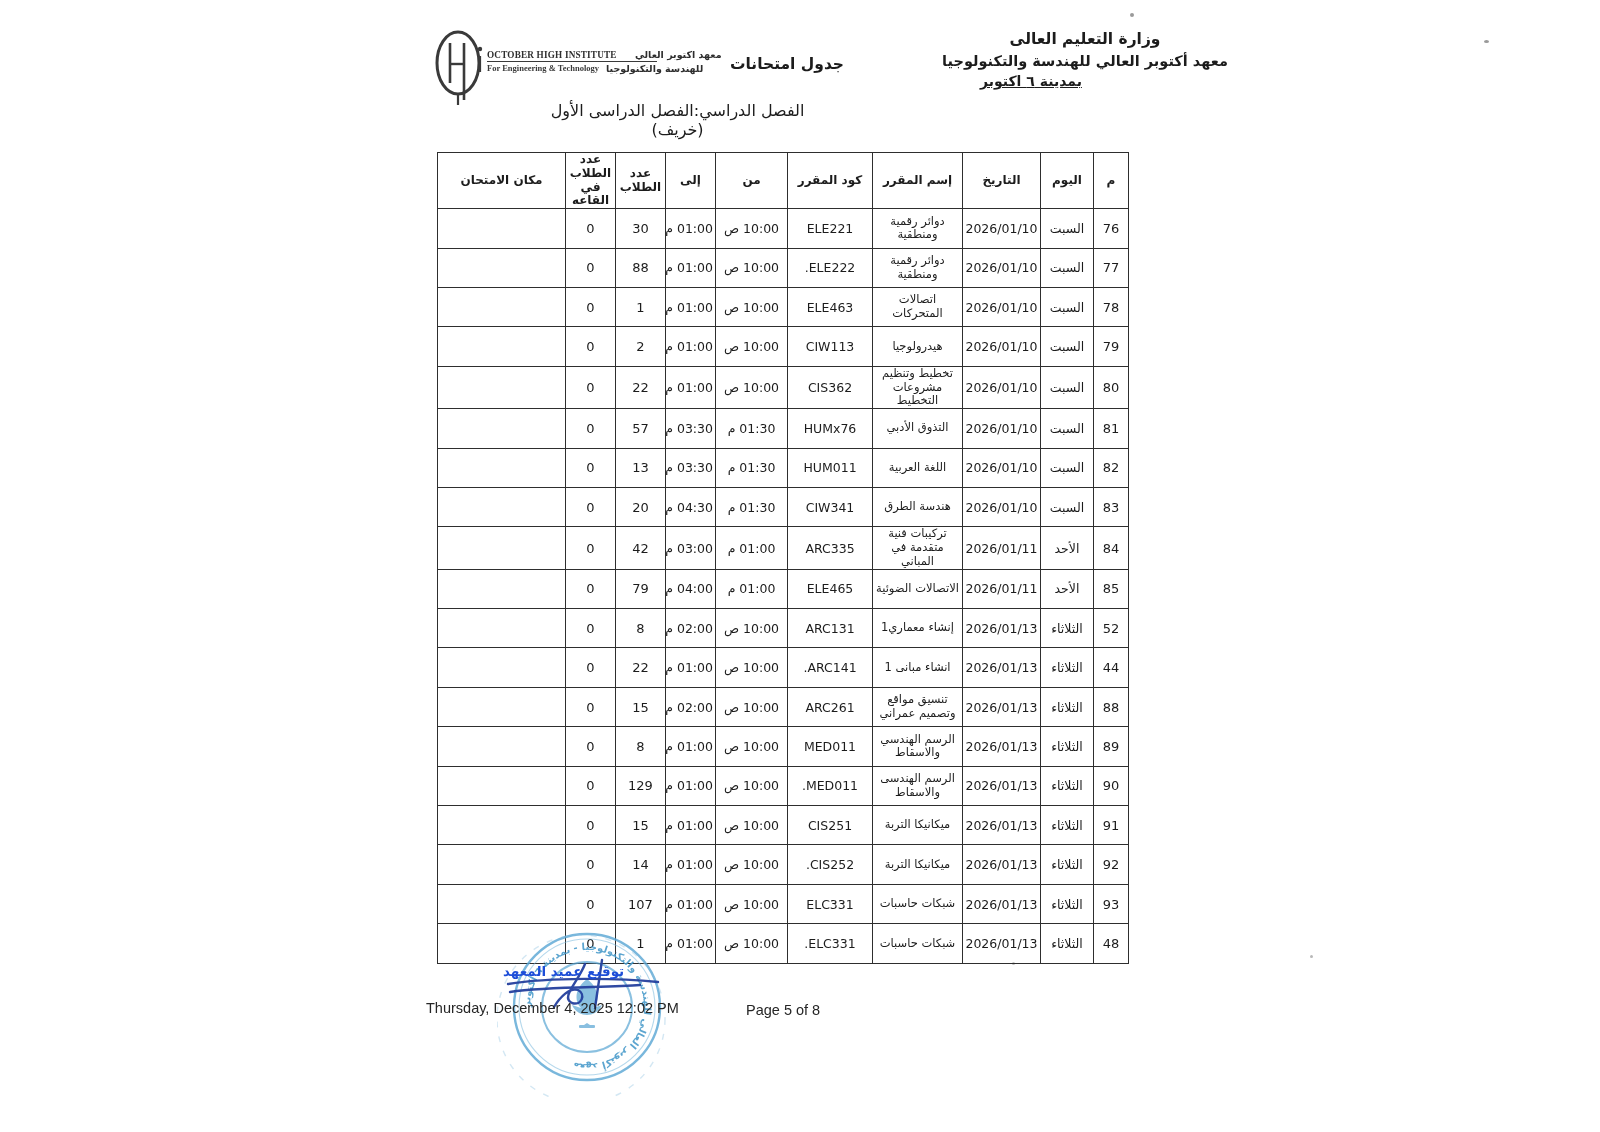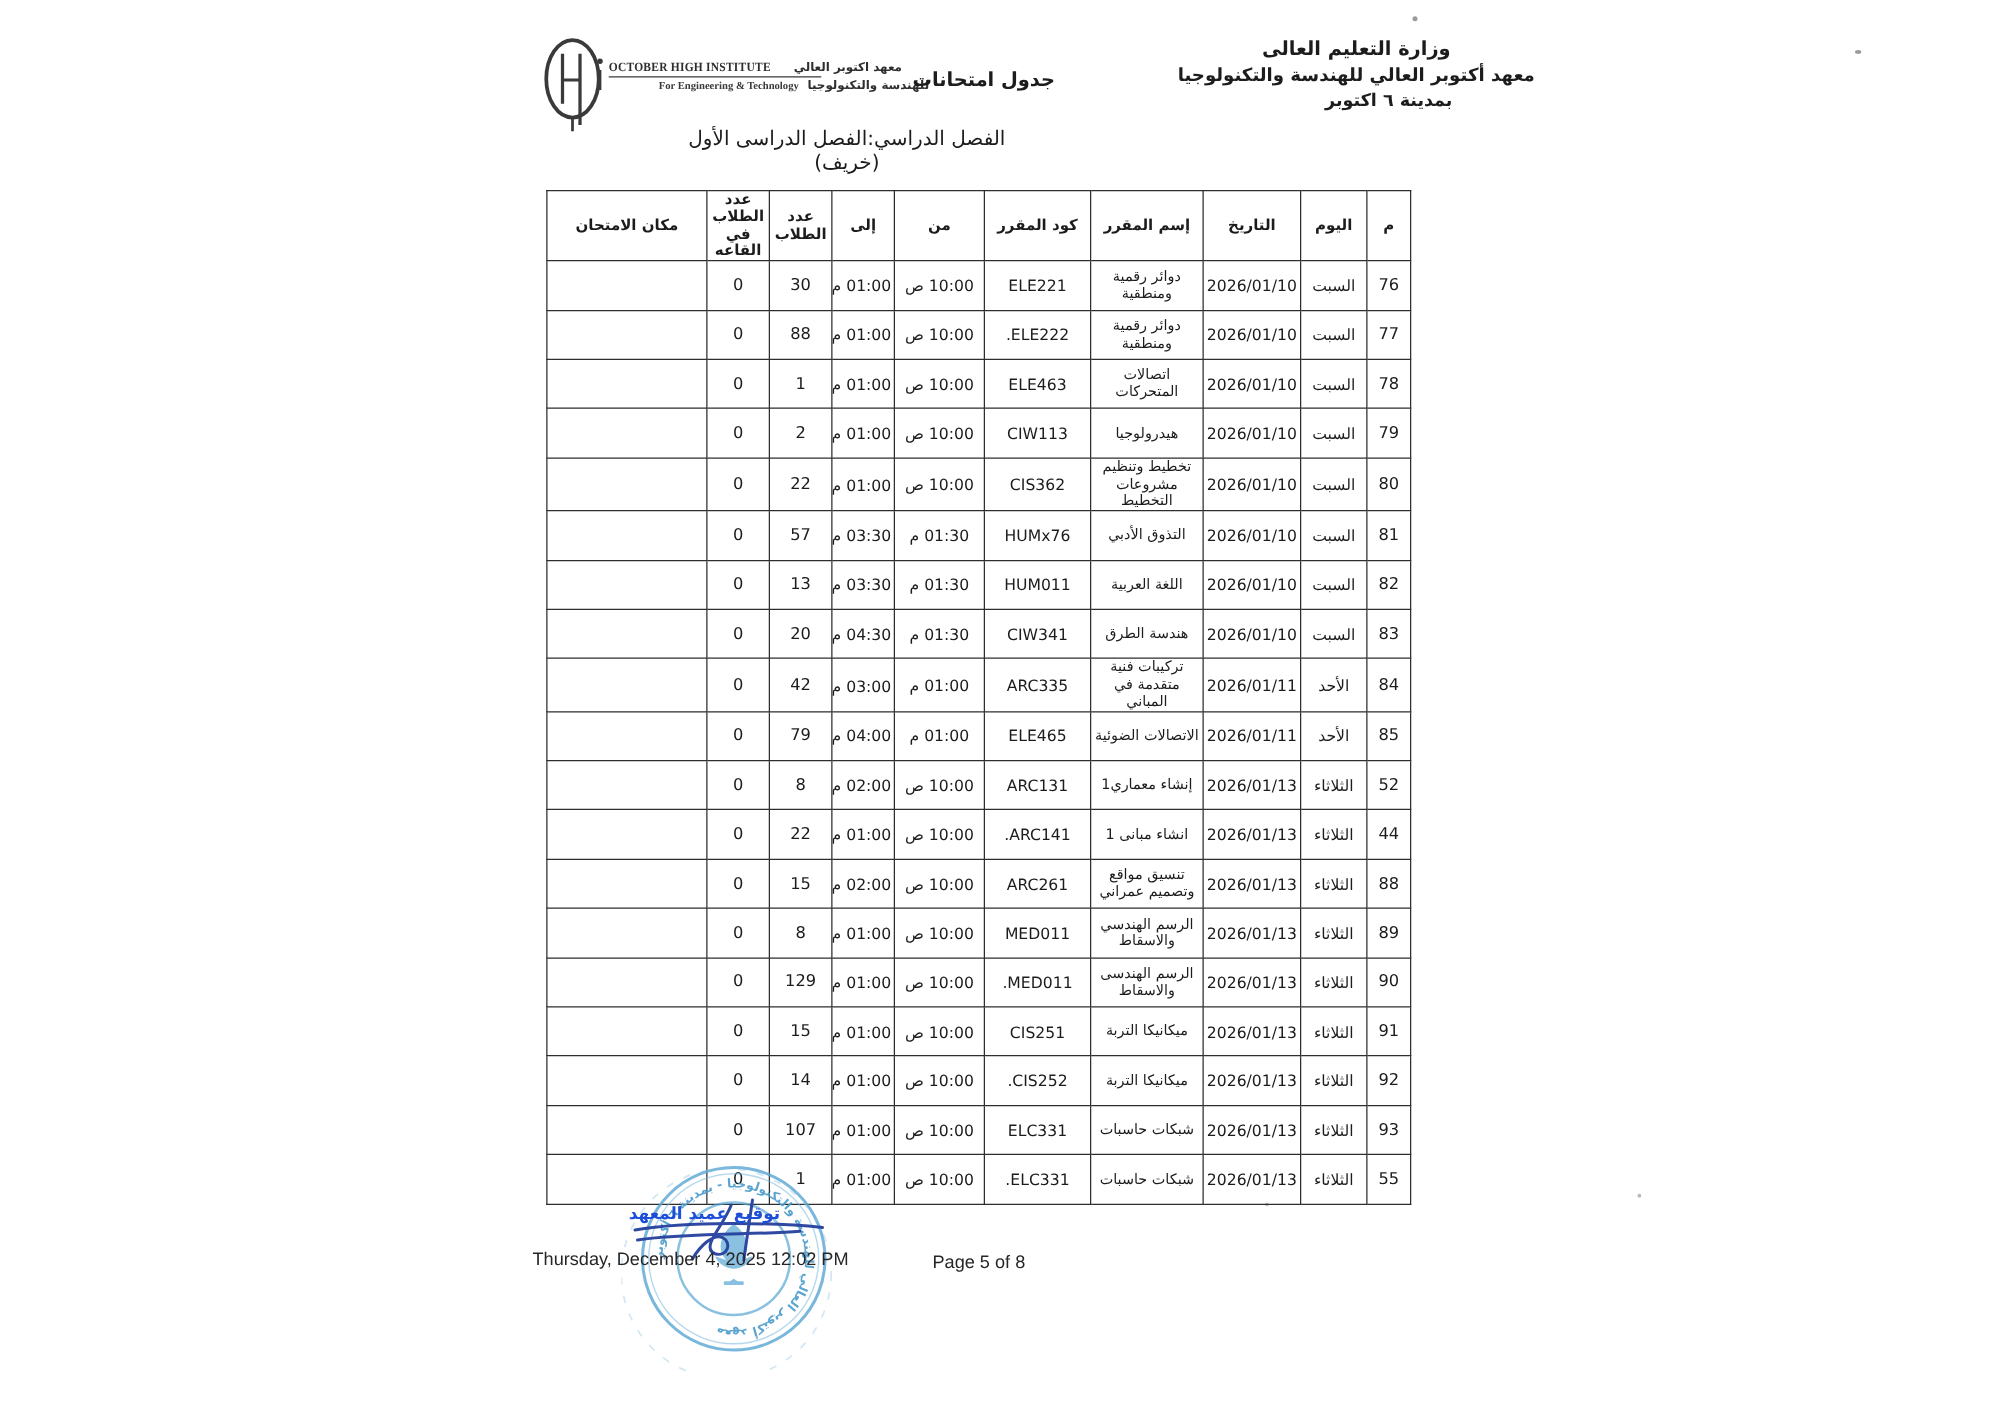--- a/index.html
+++ b/index.html
@@ -8,27 +8,27 @@
     font-family:"DejaVu Sans",sans-serif;color:#1c1c1c;overflow:hidden;
   }
   .abs{position:absolute;}
 
   
   .logo-mark{left:433px;top:28px;z-index:2;}
   .logo-titles{left:487px;top:49px;width:170px;z-index:2;}
   .logo-row1{display:flex;gap:7px;border-bottom:1.5px solid #3a3a3a;padding-bottom:1px;}
   .logo-row2{display:flex;gap:7px;align-items:flex-start;padding-top:1px;}
   .logo-en-title{font-family:"Liberation Serif",serif;font-weight:bold;font-size:10px;letter-spacing:.2px;transform:scaleX(.92);transform-origin:left;white-space:nowrap;color:#2e2e2e;}
-  .logo-en-tag{font-family:"Liberation Serif",serif;font-weight:bold;font-size:8.5px;white-space:nowrap;color:#3a3a3a;margin-left:40px;}
+  .logo-en-tag{font-family:"Liberation Serif",serif;font-weight:bold;font-size:8.5px;white-space:nowrap;color:#3a3a3a;}
   .logo-ar{direction:rtl;font-size:9.5px;font-weight:bold;white-space:nowrap;color:#2e2e2e;}
 
   .ministry{left:928px;top:30px;width:314px;direction:rtl;font-weight:bold;text-align:center;z-index:2;}
   .ministry-l1{font-size:15.5px;margin-bottom:5px;}
   .ministry-l2{font-size:14.5px;margin-bottom:4px;}
-  .ministry-l3{font-size:14px;text-align:center;padding-left:52px;}
+  .ministry-l3{font-size:14px;text-align:left;padding-left:52px;text-decoration:underline;}
 
   .doc-title{left:712px;top:55px;width:150px;text-align:center;font-weight:bold;font-size:15.5px;direction:rtl;z-index:2;}
   .semester{left:540px;top:101px;width:275px;text-align:center;font-size:16px;direction:rtl;z-index:2;}
 
   
   table.exam{
     position:absolute;left:437px;top:152px;width:691px;z-index:2;
     border-collapse:collapse;table-layout:fixed;background:transparent;
   }
   table.exam th,table.exam td{
@@ -336,21 +336,21 @@
       <tr>
         <td dir="rtl" class="c-location"></td>
         <td dir="ltr" class="c-in_hall c-num">0</td>
         <td dir="ltr" class="c-students c-num">1</td>
         <td dir="rtl" class="c-to c-time">01:00 م</td>
         <td dir="rtl" class="c-from c-time">10:00 ص</td>
         <td dir="ltr" class="c-code">.ELC331</td>
         <td dir="rtl" class="c-course">شبكات حاسبات</td>
         <td dir="ltr" class="c-date">2026/01/13</td>
         <td dir="rtl" class="c-day">الثلاثاء</td>
-        <td dir="ltr" class="c-serial">55</td>
+        <td dir="ltr" class="c-serial">48</td>
       </tr>
     </tbody>
 </table>
 
 <svg class="abs stamp" width="180" height="180" viewBox="0 0 180 180">
   <defs>
     <path id="ringpath" d="M90,90 m-57,0 a57,57 0 1,1 114,0 a57,57 0 1,1 -114,0"></path>
   </defs>
   <circle cx="90" cy="90" r="73" fill="none" stroke="#58a5d3" stroke-width="2.4" opacity="0.8"></circle>
   <circle cx="90" cy="90" r="68" fill="none" stroke="#79b8dd" stroke-width="1.1" opacity="0.55"></circle>

